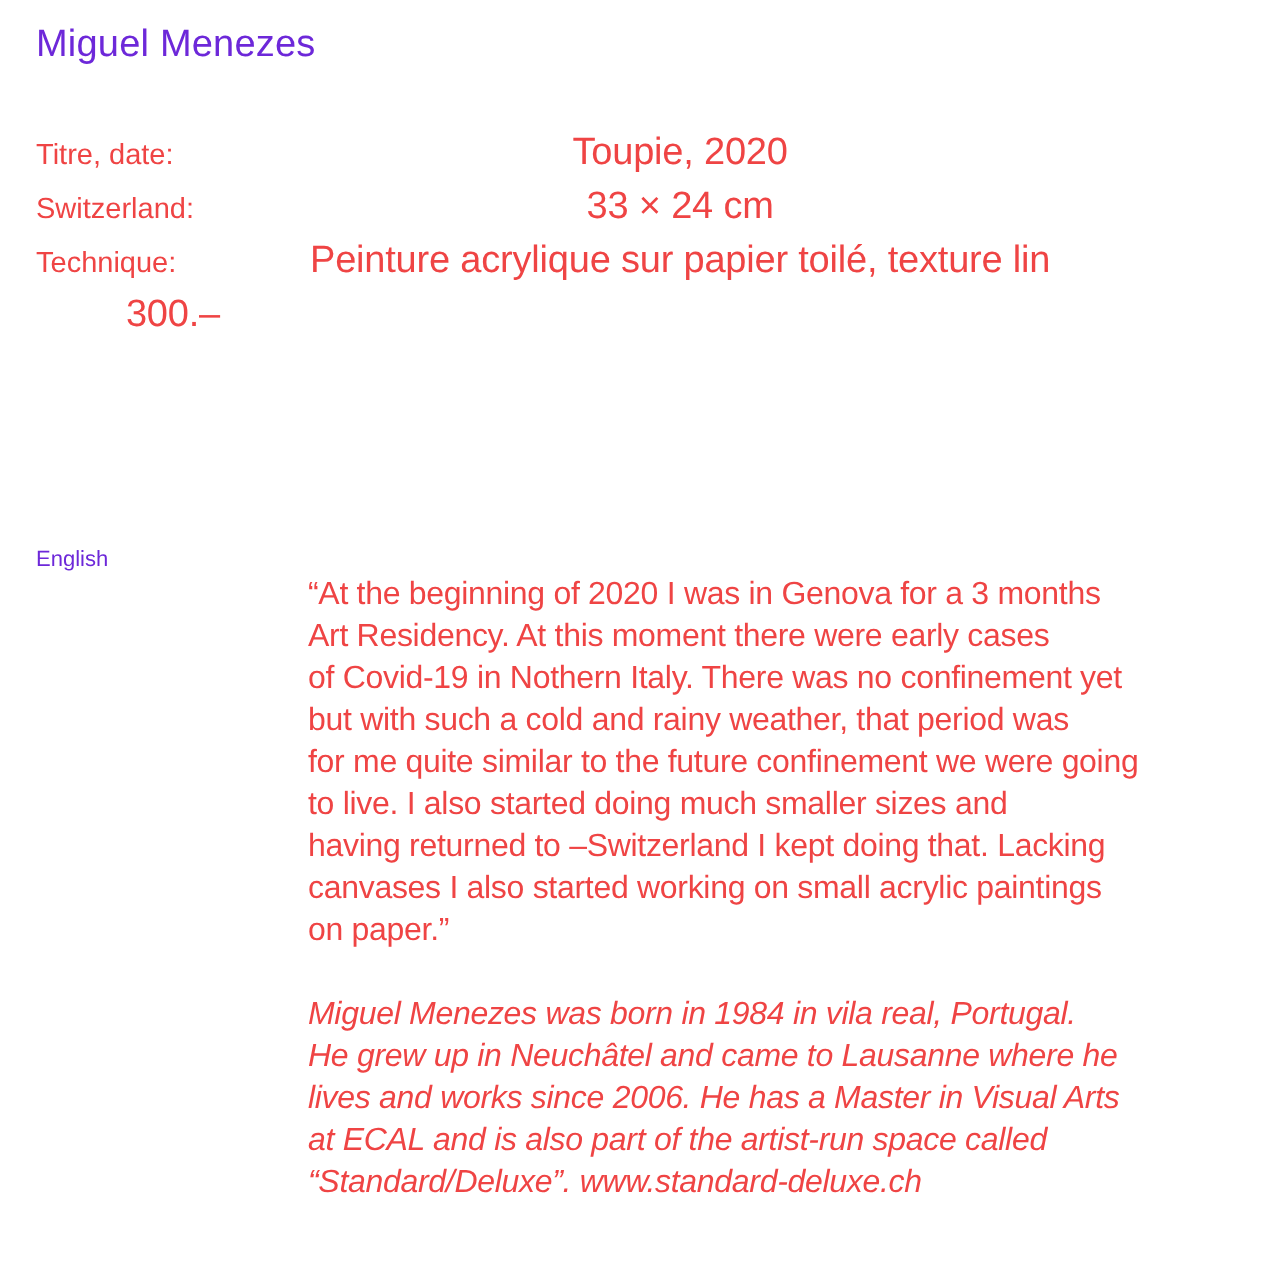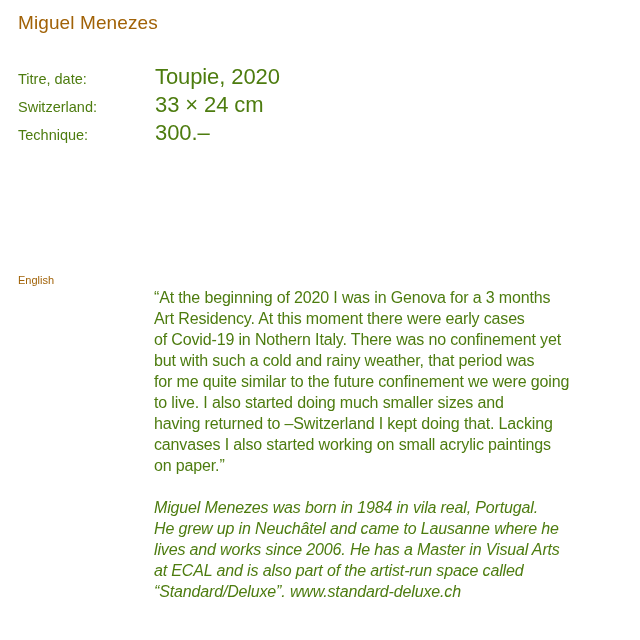--- a/index.html
+++ b/index.html
@@ -8,22 +8,22 @@
     background: #ffffff;
   }
   body {
     width: 640px;
     height: 640px;
     position: relative;
     overflow: hidden;
     font-family: "Liberation Sans", sans-serif;
     -webkit-font-smoothing: antialiased;
   }
-  .red  { color: #a16207; }
-  .blue { color: #4d7c0f; }
+  .red  { color: #6d28d9; }
+  .blue { color: #ef4444; }
 
   .artist-name {
     position: absolute;
     left: 18px;
     top: 12px;
     font-size: 19px;
     font-weight: 500;
     letter-spacing: 0.1px;
     margin: 0;
   }
@@ -35,23 +35,24 @@
     display: grid;
     grid-template-columns: 137px auto;
     align-items: baseline;
     white-space: nowrap;
   }
   .details .label {
     font-size: 14.5px;
     line-height: 25px;
   }
   .details .value {
-    font-size: 22px;
+    font-size: 19px;
     line-height: 25px;
     letter-spacing: -0.1px;
+    text-align: center;
   }
 
   .lang-label {
     position: absolute;
     left: 18px;
     top: 270px;
     font-size: 11px;
     line-height: 21px;
   }
 
@@ -79,20 +80,21 @@
 <h1 class="artist-name red">Miguel Menezes</h1>
 
 <div class="details">
   <span class="label blue">Titre, date:</span>
   <span class="value blue">Toupie, 2020</span>
 
   <span class="label blue">Switzerland:</span>
   <span class="value blue">33 × 24 cm</span>
 
   <span class="label blue">Technique:</span>
+  <span class="value blue">Peinture acrylique sur papier toilé, texture lin</span>
 
   <span class="value blue">300.–</span>
 </div>
 
 <div class="lang-label red">English</div>
 
 <div class="text-block">
   <p class="quote blue">“At the beginning of 2020 I was in Genova for a 3 months
 Art Residency. At this moment there were early cases
 of Covid-19 in Nothern Italy. There was no confinement yet

